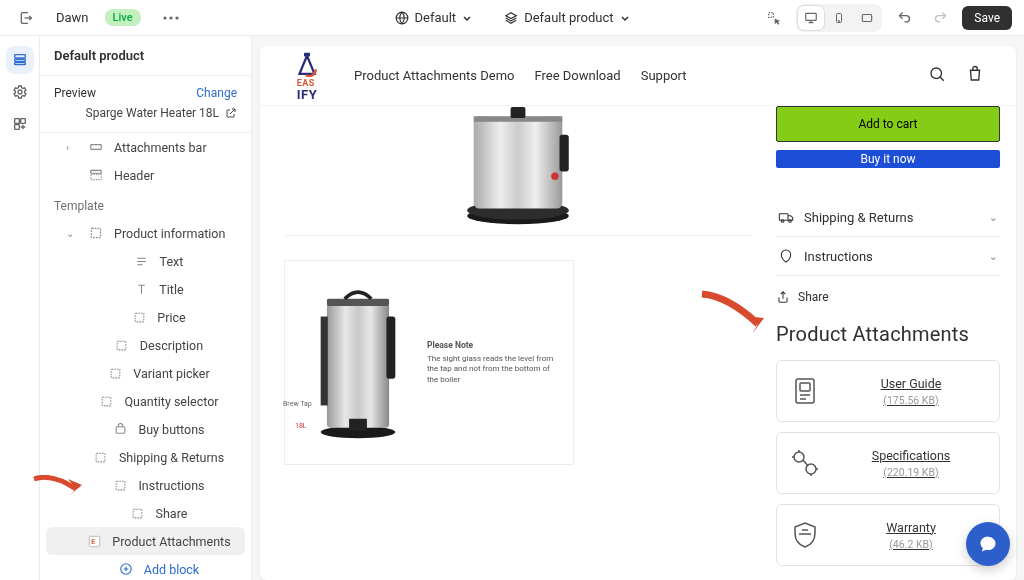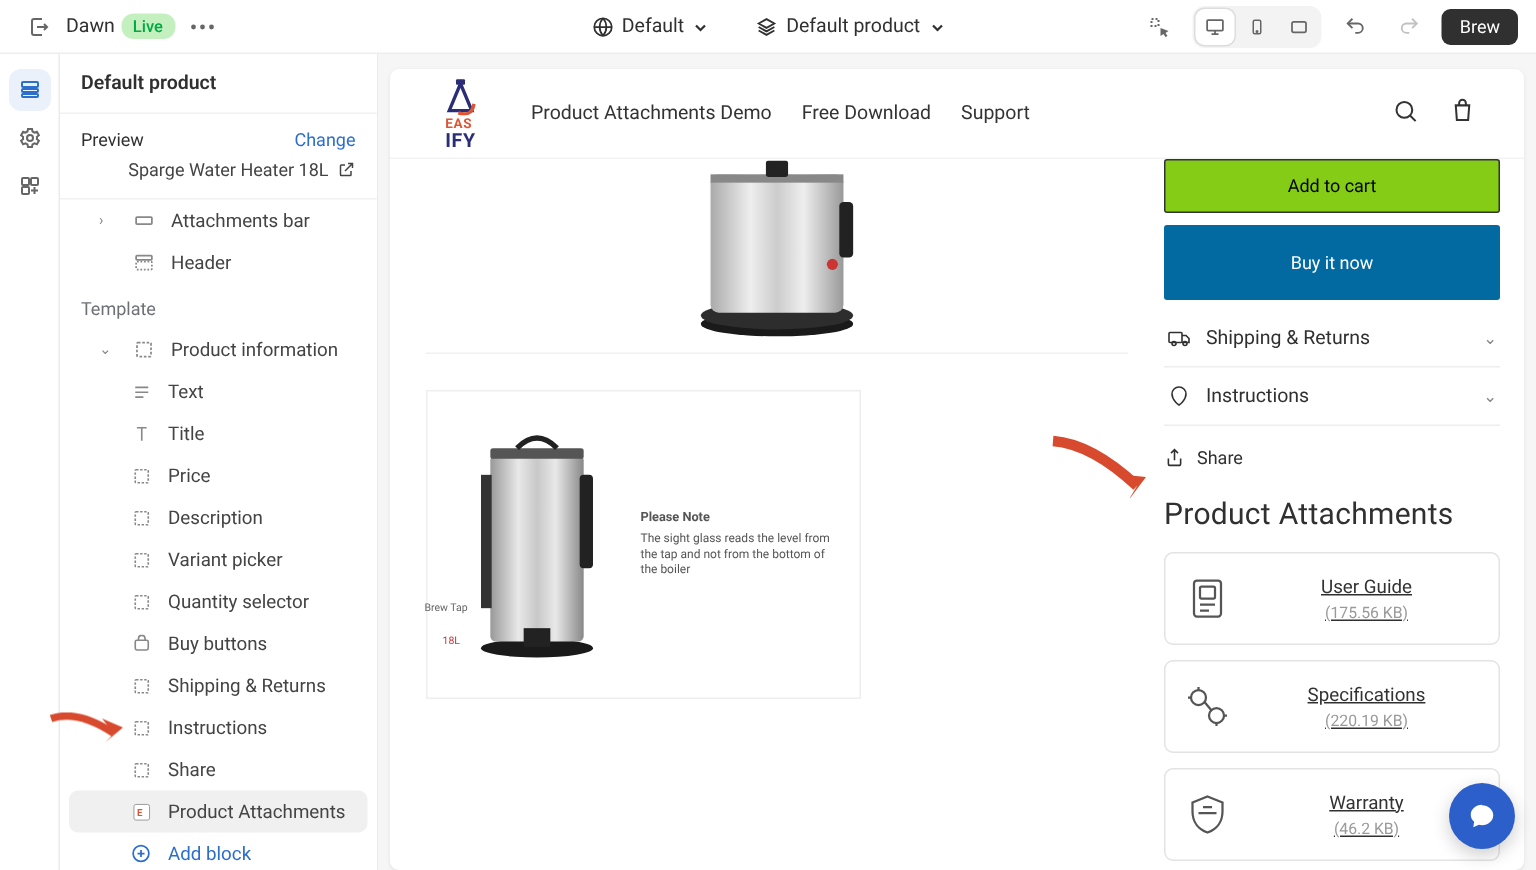--- a/index.html
+++ b/index.html
@@ -1,19 +1,19 @@
 <!DOCTYPE html>
 <html><head>
 <meta charset="utf-8">
 <style>
 * { margin:0; padding:0; box-sizing:border-box; font-family:-apple-system,BlinkMacSystemFont,"Segoe UI",Roboto,sans-serif; }
 body { background:#f6f6f7; font-size:13px; color:#303030; width:1024px; height:580px; overflow:hidden; position:relative; }
 
 .topbar { height:36px; background:#fff; display:flex; align-items:center; padding:0 12px; gap:8px; border-bottom:1px solid #eee; }
-.tb-left { display:flex; align-items:center; gap:4px; flex:1; }
+.tb-left { display:flex; align-items:center; gap:16px; flex:1; }
 .tb-center { display:flex; align-items:center; gap:16px; }
 .tb-right { display:flex; align-items:center; gap:8px; flex:1; justify-content:flex-end; }
 .theme-name { font-size:13px; color:#303030; }
 .live-badge { background:#c4f0c0; color:#0a4; font-size:11px; padding:2px 8px; border-radius:8px; font-weight:500; }
 .tb-drop { display:flex; align-items:center; gap:6px; font-size:13px; cursor:pointer; padding:4px 8px; border-radius:6px; }
 .icon-btn { width:28px; height:28px; display:flex; align-items:center; justify-content:center; border-radius:6px; cursor:pointer; color:#666; }
 .vp-group { display:flex; background:#f3f3f3; border-radius:8px; padding:2px; gap:2px; }
 .vp-btn { width:26px; height:24px; display:flex; align-items:center; justify-content:center; border-radius:6px; cursor:pointer; color:#666; }
 .vp-btn.active { background:#fff; box-shadow:0 0 0 1px #ddd; }
 .save-btn { background:#303030; color:#fff; font-size:12px; padding:5px 12px; border-radius:6px; cursor:pointer; border:none; }
@@ -25,21 +25,21 @@
 .rail-item.active { background:#eaf1fb; color:#2c6ecb; }
 
 .sidebar { width:212px; background:#fff; border-right:1px solid #ebebeb; overflow-y:auto; }
 .sb-head { padding:12px 14px; font-size:13px; font-weight:600; border-bottom:1px solid #f0f0f0; }
 .sb-preview { padding:10px 14px 12px; border-bottom:1px solid #f0f0f0; }
 .sb-preview-row { display:flex; justify-content:space-between; font-size:12px; margin-bottom:6px; }
 .sb-preview-row a { color:#2c6ecb; text-decoration:none; cursor:pointer; }
 .sb-product { font-size:12px; color:#444; display:flex; align-items:center; gap:6px;justify-content:flex-end; }
 .sb-label { padding:10px 14px 6px; font-size:12px; color:#6d7175; }
 .sb-item { display:flex; align-items:center; gap:10px; padding:6px 14px 6px 20px; font-size:12.5px; cursor:pointer; border-radius:6px; margin:0 6px; color:#444; }
-.sb-item.child { padding-left:40px; }
+.sb-item.child { padding-left:40px;justify-content:center; }
 .sb-item.selected { background:#f0f0f0; }
 .sb-item.add { color:#2c6ecb; }
 .sb-item .sb-ic { width:16px; height:16px; display:flex; align-items:center; justify-content:center; color:#888; flex-shrink:0; }
 .sb-item.add .sb-ic { color:#2c6ecb; }
 .sb-caret { width:12px; color:#888; font-size:10px; }
 
 .canvas { flex:1; padding:10px 8px 0; overflow:hidden; }
 .preview { background:#fff; border-radius:6px; height:534px; box-shadow:0 1px 3px rgba(0,0,0,0.08); overflow:hidden; display:flex; flex-direction:column; }
 .site-header { height:60px; display:flex; align-items:center; padding:0 32px; gap:32px; border-bottom:1px solid #f3f3f3; }
 .logo { display:flex; flex-direction:column; align-items:center; line-height:1; }
@@ -54,21 +54,21 @@
 .gallery-main { height:130px; display:flex; align-items:flex-end; justify-content:center; border-bottom:1px solid #f0f0f0; padding-bottom:8px; }
 .kettle { width:130px; height:120px; }
 .gallery-sub { width:290px; margin-top:24px; border:1px solid #eee; padding:20px 18px; display:flex; gap:14px; align-items:center; }
 .kettle-sm { width:110px; height:160px; flex-shrink:0; }
 .note { font-size:8px; color:#555; line-height:1.3; }
 .note b { display:block; margin-bottom:3px; font-size:8.5px; }
 .tap-label { position:absolute; font-size:7px; color:#666; }
 
 .product-side { width:240px; padding:0 16px 0 0; overflow-y:auto; }
 .btn-outline { width:100%; padding:10px; border:1px solid #333; background:#84cc16; font-size:12px; border-radius:2px; margin-bottom:8px; cursor:pointer; }
-.btn-solid { width:100%; padding:18px; background:#0369a1; color:#fff; font-size:12px; border:none; border-radius:2px; cursor:pointer; margin-bottom:6px; }
+.btn-solid { width:100%; padding:2px; background:#1d4ed8; color:#fff; font-size:12px; border:none; border-radius:2px; cursor:pointer; margin-bottom:30px; }
 .accordion { display:flex; align-items:center; gap:10px; padding:11px 2px; border-bottom:1px solid #eee; font-size:13px; cursor:pointer; }
 .accordion .chev { margin-left:auto; color:#888; font-size:11px; }
 .share-row { display:flex; align-items:center; gap:8px; font-size:12px; padding:14px 0 18px; cursor:pointer; }
 .attach-title { font-size:20px; font-weight:400; margin-bottom:14px; letter-spacing:0.2px; }
 .attach-card { border:1px solid #e3e3e3; border-radius:6px; padding:14px 12px; display:flex; align-items:center; gap:14px; margin-bottom:10px; cursor:pointer; }
 .attach-card:first-of-type { box-shadow:0 0 0 1px #e3e3e3; }
 .attach-ic { width:32px; height:32px; color:#555; flex-shrink:0; }
 .attach-info { flex:1; text-align:center;text-decoration:underline; }
 .attach-name { font-size:12.5px; color:#333; }
 .attach-size { font-size:10.5px; color:#9a9a9a; margin-top:3px; }
@@ -153,21 +153,21 @@
           <path d="M9 14L4 9l5-5"></path>
           <path d="M4 9h11a5 5 0 0 1 0 10h-3"></path>
         </svg>
       </span>
     <span class="icon-btn" style="opacity:.4">
         <svg width="15" height="15" viewBox="0 0 24 24" fill="none" stroke="currentColor" stroke-width="2">
           <path d="M15 14l5-5-5-5"></path>
           <path d="M20 9H9a5 5 0 0 0 0 10h3"></path>
         </svg>
       </span>
-    <button class="save-btn">Brew</button>
+    <button class="save-btn">Save</button>
   </div>
 </div>
 
 <div class="main">
   <div class="railbar">
     <span class="rail-item active">
         <svg width="16" height="16" viewBox="0 0 24 24" fill="none" stroke="currentColor" stroke-width="2">
           <rect x="4" y="4" width="16" height="5" rx="1"></rect>
           <rect x="4" y="11" width="16" height="3" rx="1"></rect>
           <rect x="4" y="16" width="16" height="3" rx="1"></rect>

